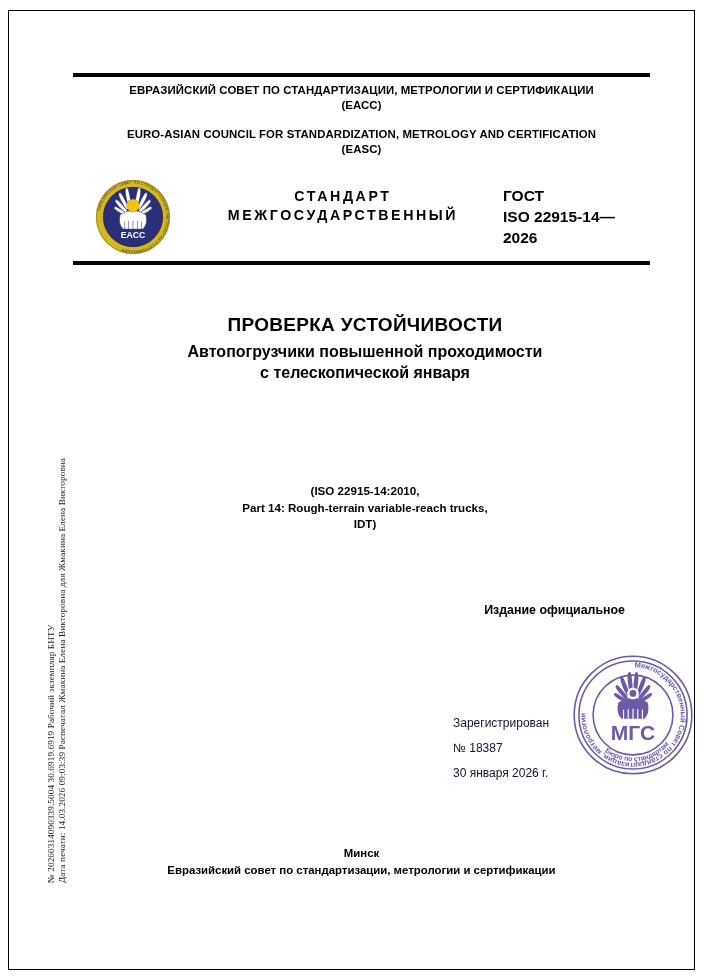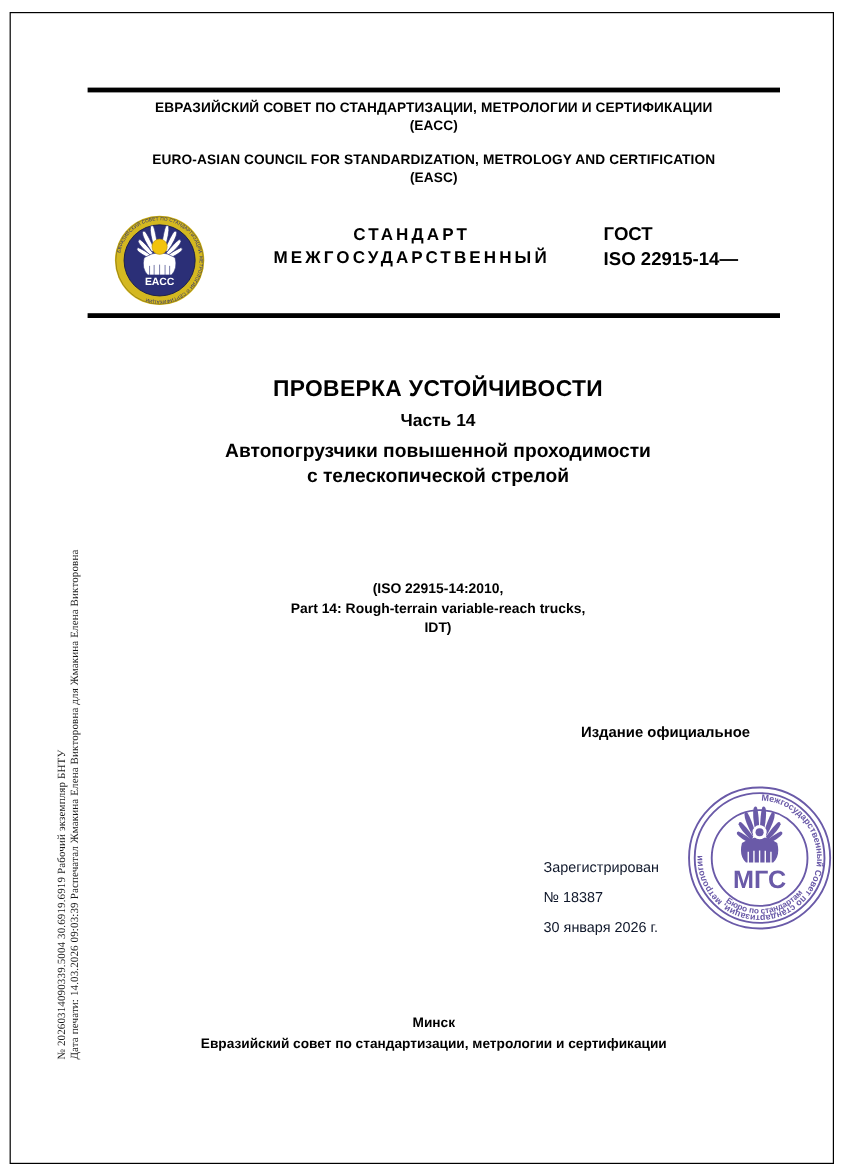--- a/index.html
+++ b/index.html
@@ -297,30 +297,30 @@
       </div>
 
       <div id="std-words">
         <div>СТАНДАРТ</div>
         <div>МЕЖГОСУДАРСТВЕННЫЙ</div>
       </div>
 
       <div id="gost-code">
         <div>ГОСТ</div>
         <div>ISO 22915-14—</div>
+        <div>2026</div>
       </div>
     </div>
 
     <div class="rule" id="rule-mid"></div>
 
     <div id="title-block">
       <div class="t-main2">ПРОВЕРКА УСТОЙЧИВОСТИ</div>
-      <div class="t-part">Часть 14</div>
       <div class="t-sub">Автопогрузчики повышенной проходимости</div>
-      <div class="t-sub" style="margin-top:0">с телескопической стрелой</div>
+      <div class="t-sub" style="margin-top:0">с телескопической января</div>
     </div>
 
     <div id="iso-block">
       <div>(ISO 22915-14:2010,</div>
       <div>Part 14: Rough-terrain variable-reach trucks,</div>
       <div>IDT)</div>
     </div>
 
     <div id="official">Издание официальное</div>
 

